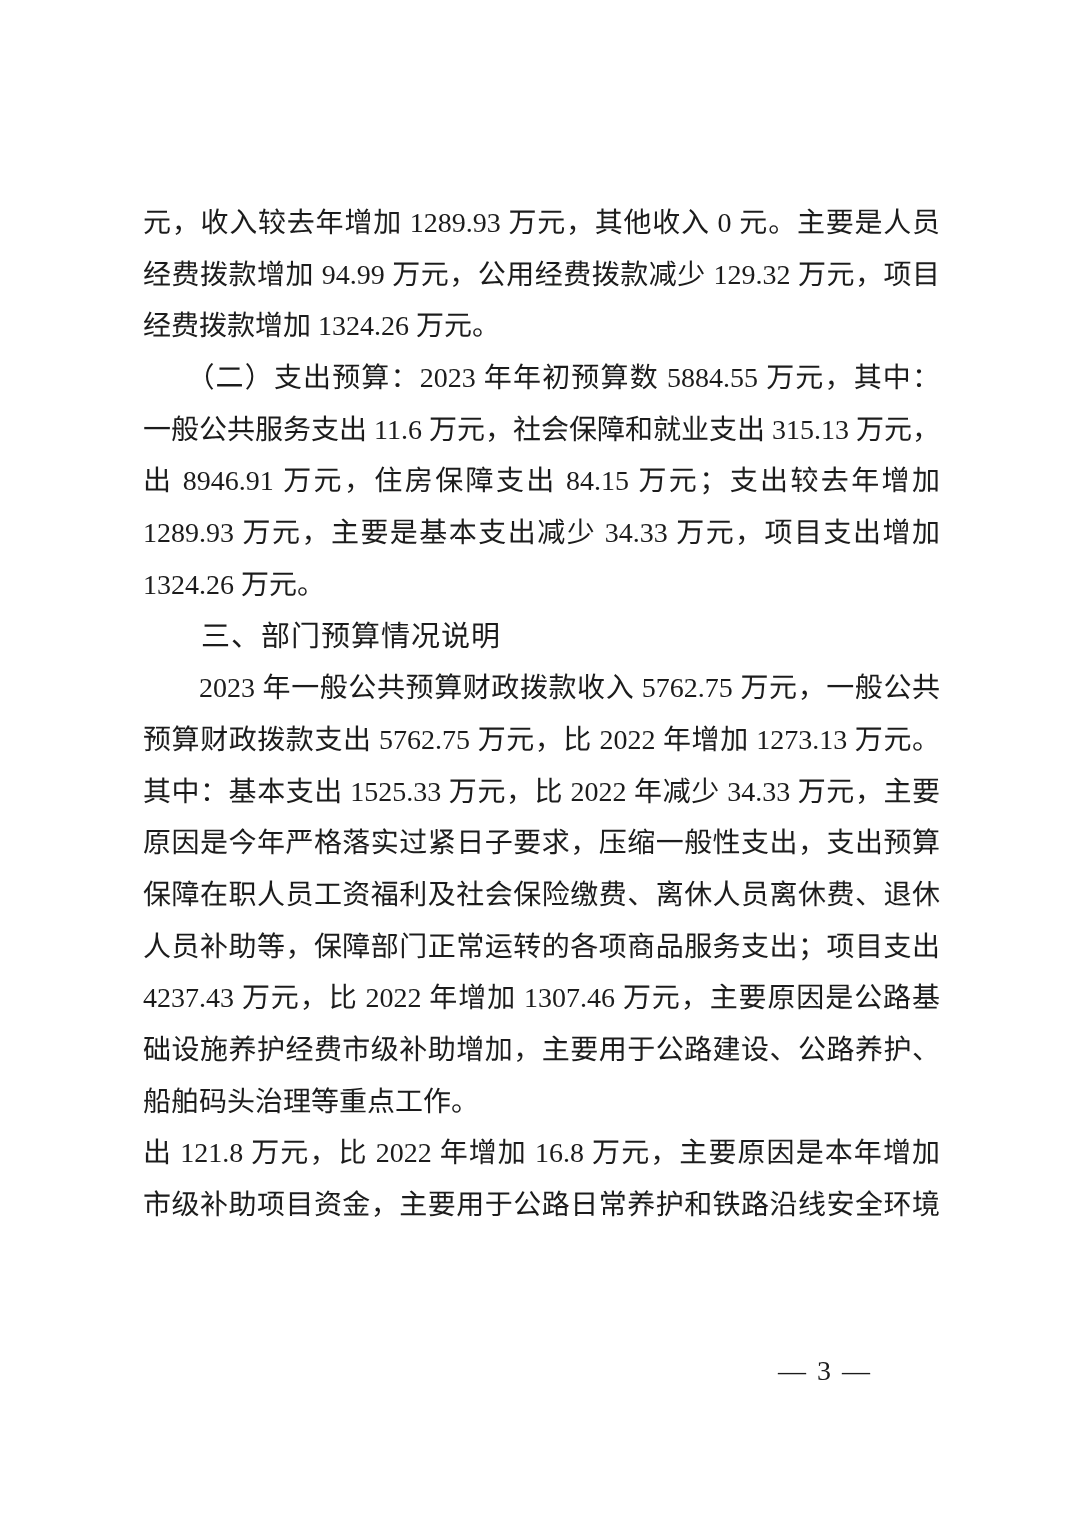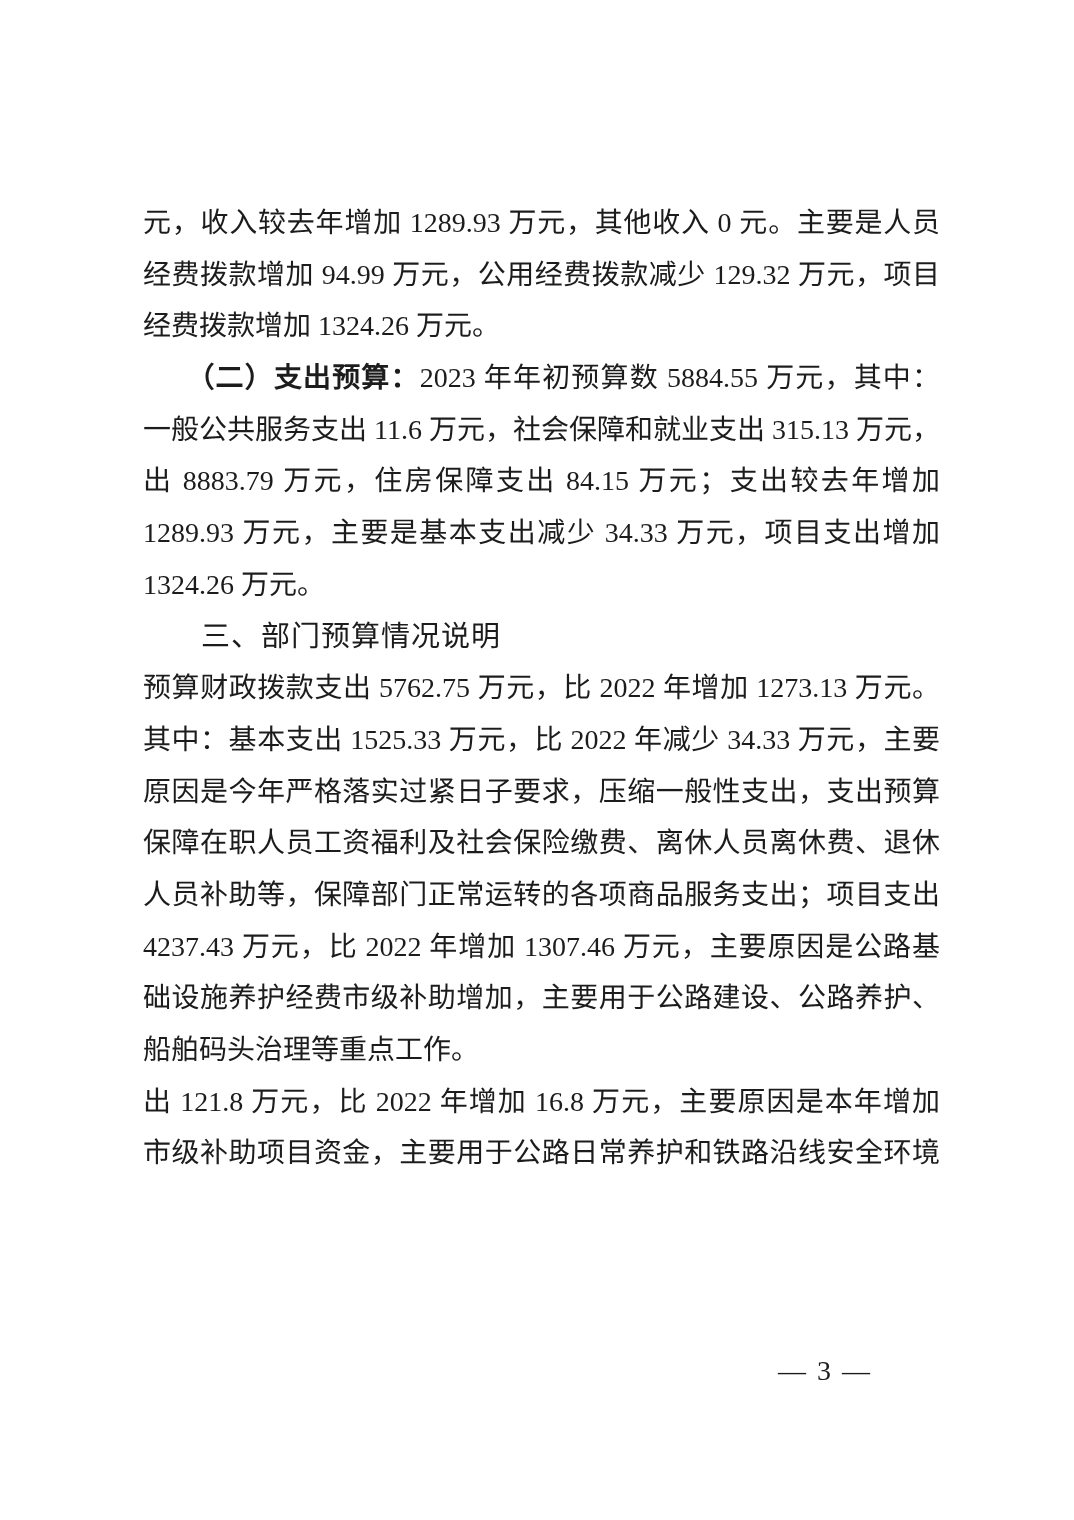--- a/index.html
+++ b/index.html
@@ -45,21 +45,21 @@
     font-family: "Liberation Sans", "DejaVu Sans", sans-serif;
     font-weight: normal;
     text-align: left;
     text-align-last: left;
     text-indent: 2em;
     font-size: 29px;
     letter-spacing: 1px;
   }
   
   .kaiti-lead {
-    font-weight: 700;
+    font-weight: 400;
   }
   .page-number {
     position: absolute;
     top: 1354px;
     right: 134px;
     font-size: 28px;
     line-height: 34px;
     letter-spacing: 2px;
     color: #1c1c1c;
   }
@@ -69,26 +69,27 @@
 
 <div class="page">
   <div class="content">
 
     <div class="line">元，收入较去年增加 1289.93 万元，其他收入 0 元。主要是人员</div>
     <div class="line">经费拨款增加 94.99 万元，公用经费拨款减少 129.32 万元，项目</div>
     <div class="line para-end">经费拨款增加 1324.26 万元。</div>
 
     <div class="line indent-paren"><span class="kaiti-lead">（二）支出预算：</span><span>2023 年年初预算数 5884.55 万元，其中：</span></div>
     <div class="line">一般公共服务支出 11.6 万元，社会保障和就业支出 315.13 万元，</div>
-    <div class="line">出 8883.79 万元，住房保障支出 84.15 万元；支出较去年增加</div>
+    <div class="line">出 8946.91 万元，住房保障支出 84.15 万元；支出较去年增加</div>
     <div class="line">1289.93 万元，主要是基本支出减少 34.33 万元，项目支出增加</div>
     <div class="line para-end">1324.26 万元。</div>
 
     <div class="line heading">三、部门预算情况说明</div>
 
+    <div class="line indent">2023 年一般公共预算财政拨款收入 5762.75 万元，一般公共</div>
     <div class="line">预算财政拨款支出 5762.75 万元，比 2022 年增加 1273.13 万元。</div>
     <div class="line">其中：基本支出 1525.33 万元，比 2022 年减少 34.33 万元，主要</div>
     <div class="line">原因是今年严格落实过紧日子要求，压缩一般性支出，支出预算</div>
     <div class="line">保障在职人员工资福利及社会保险缴费、离休人员离休费、退休</div>
     <div class="line">人员补助等，保障部门正常运转的各项商品服务支出；项目支出</div>
     <div class="line">4237.43 万元，比 2022 年增加 1307.46 万元，主要原因是公路基</div>
     <div class="line">础设施养护经费市级补助增加，主要用于公路建设、公路养护、</div>
     <div class="line para-end">船舶码头治理等重点工作。</div>
 
     <div class="line">出 121.8 万元，比 2022 年增加 16.8 万元，主要原因是本年增加</div>

